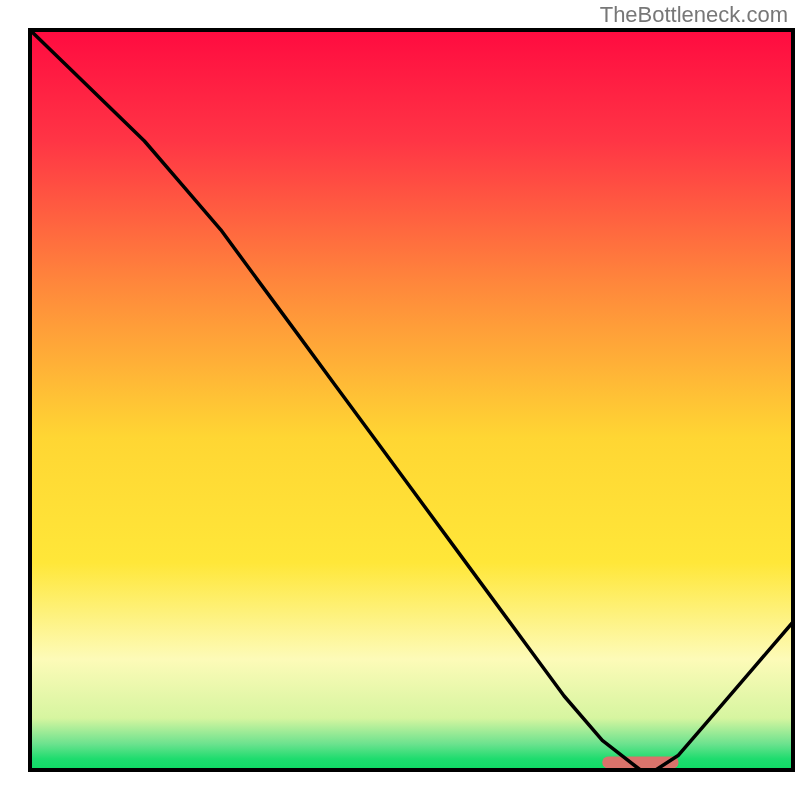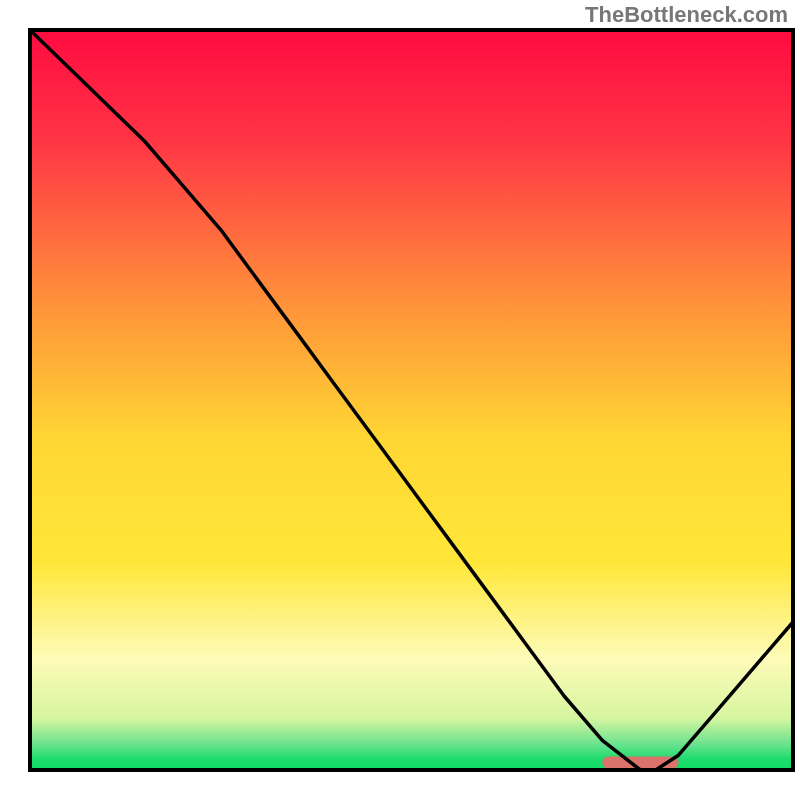--- a/index.html
+++ b/index.html
@@ -13,21 +13,21 @@
   .container {
     width: 800px;
     height: 800px;
     position: relative;
   }
   .watermark {
     position: absolute;
     top: 2px;
     right: 12px;
     font-size: 22px;
-    font-weight: bold;
+    font-weight: normal;
     color: #777;
     z-index: 10;
     margin-left: 8px;
   }
   svg {
     display: block;
   }
 </style>
 </head>
 <body>

